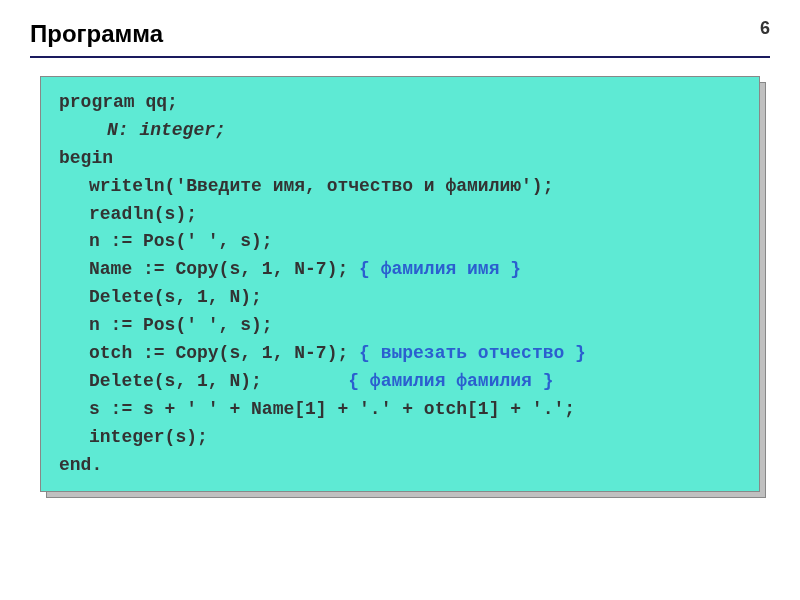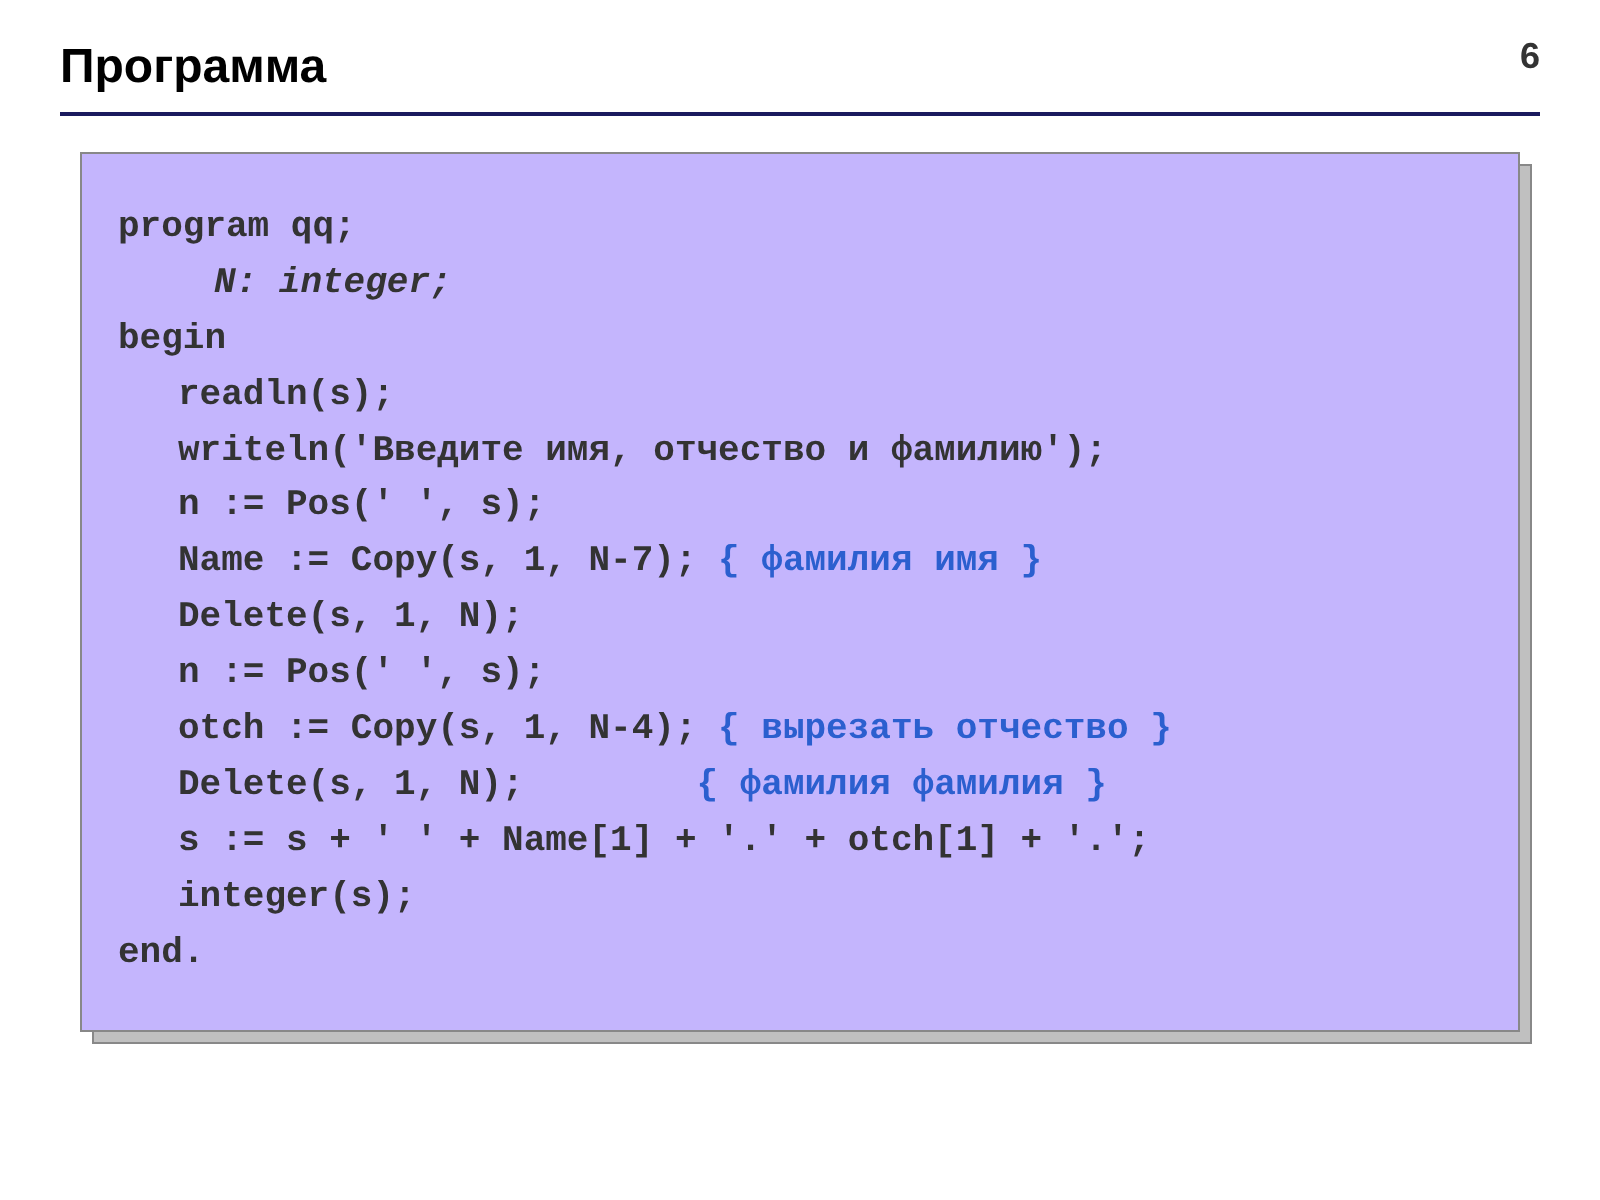--- a/index.html
+++ b/index.html
@@ -39,23 +39,23 @@
       position: absolute;
       top: 6px;
       left: 6px;
       right: -6px;
       bottom: -6px;
       background: #c0c0c0;
       border: 1px solid #888;
     }
     .code-block {
       position: relative;
-      background: #c4b5fd;
+      background: #5eead4;
       border: 1px solid #888;
-      padding: 24px 18px;
+      padding: 12px 18px;
       font-family: 'Courier New', monospace;
       font-size: 18px;
       line-height: 1.55;
       color: #333;
       font-weight: bold;
     }
     .comment { color: #2b5fcf; }
     .line { white-space: pre; }
     .indent1 { padding-left: 30px; }
     .indent2 { padding-left: 48px; font-style: italic; }
@@ -68,25 +68,25 @@
 <div class="title">Программа</div>
 
 <hr class="divider">
 
 <div class="code-block-wrapper">
   <div class="code-block-shadow"></div>
   <div class="code-block">
     <div class="line">program qq;</div>
     <div class="line indent2">N: integer;</div>
     <div class="line">begin</div>
+    <div class="line indent1">writeln('Введите имя, отчество и фамилию');</div>
     <div class="line indent1">readln(s);</div>
-    <div class="line indent1">writeln('Введите имя, отчество и фамилию');</div>
     <div class="line indent1">n := Pos(' ', s);</div>
     <div class="line indent1"><span>Name := Copy(s, 1, N-7); </span><span class="comment">{ фамилия имя }</span></div>
     <div class="line indent1">Delete(s, 1, N);</div>
     <div class="line indent1">n := Pos(' ', s);</div>
-    <div class="line indent1"><span>otch := Copy(s, 1, N-4); </span><span class="comment">{ вырезать отчество }</span></div>
+    <div class="line indent1"><span>otch := Copy(s, 1, N-7); </span><span class="comment">{ вырезать отчество }</span></div>
     <div class="line indent1"><span>Delete(s, 1, N);        </span><span class="comment">{ фамилия фамилия }</span></div>
     <div class="line indent1">s := s + ' ' + Name[1] + '.' + otch[1] + '.';</div>
     <div class="line indent1">integer(s);</div>
     <div class="line">end.</div>
   </div>
 </div>
 
 </body></html>

